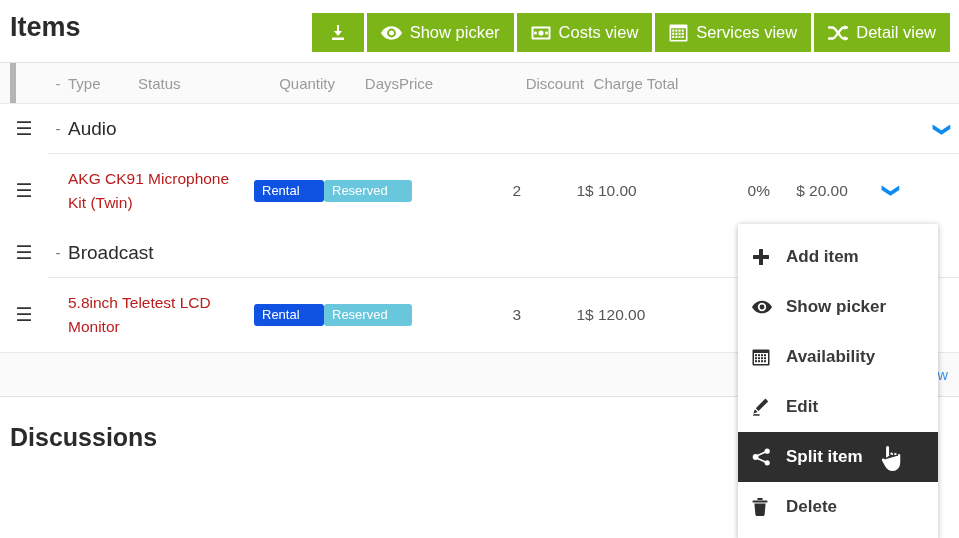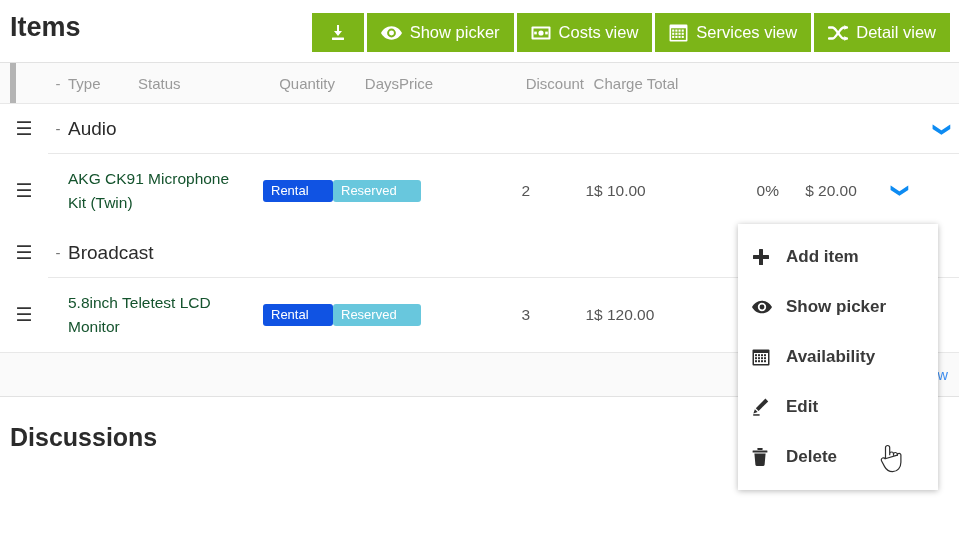--- a/index.html
+++ b/index.html
@@ -115,24 +115,24 @@
     align-items: center;
     min-height: 74px;
     background: #ffffff;
     font-size: 15.5px;
     color: #555555;
     border-top: 1px solid #e8e8e8;
     margin-left: 48px;
   }
   .item-row > .col-grip { margin-left: -48px; }
   .item-row .prod-name {
-    color: #14532d;
+    color: #b91c1c;
     font-size: 15.5px;
     line-height: 24px;
-    padding-right: 30px;
+    padding-right: 21px;
   }
   .grip {
     display: inline-block;
     color: #333;
     font-size: 19px;
     line-height: 1;
     text-align: center;
     width: 100%;
     cursor: move;
     user-select: none;
@@ -444,20 +444,32 @@
     <span class="menu-icon">
       <svg width="18" height="18" viewBox="0 0 18 18" fill="#2e2e2e">
         <path d="M13.4 0.6 16.2 3.4 6.6 13 3.8 10.2z"></path>
         <path d="M2.9 11.2 5.6 13.9 1.4 15.4z"></path>
         <rect x="1.2" y="16.2" width="6.4" height="1.5"></rect>
       </svg>
     </span>
     <span class="menu-label">Edit</span>
   </div>
 
+  <div class="menu-item active">
+    <span class="menu-icon">
+      <svg width="20" height="18" viewBox="0 0 20 18" fill="none" stroke="#ffffff" stroke-width="1.7">
+        <circle cx="15.2" cy="3.2" r="2.6" fill="#ffffff" stroke="none"></circle>
+        <circle cx="15.2" cy="14.8" r="2.6" fill="#ffffff" stroke="none"></circle>
+        <circle cx="3.6" cy="9" r="2.9" fill="#ffffff" stroke="none"></circle>
+        <line x1="5.6" y1="7.6" x2="13.3" y2="4.0"></line>
+        <line x1="5.6" y1="10.4" x2="13.3" y2="14.0"></line>
+      </svg>
+    </span>
+    <span class="menu-label">Split item</span>
+  </div>
 
   <div class="menu-item">
     <span class="menu-icon">
       <svg width="16" height="18" viewBox="0 0 16 18" fill="#2e2e2e">
         <rect x="5.4" y="0" width="5.2" height="2" rx="0.4"></rect>
         <rect x="0.6" y="2.4" width="14.8" height="2.2" rx="0.4"></rect>
         <path d="M2.4 5.6h11.2l-1 11.2a1.2 1.2 0 0 1-1.2 1.1H4.6a1.2 1.2 0 0 1-1.2-1.1z"></path>
       </svg>
     </span>
     <span class="menu-label">Delete</span>

